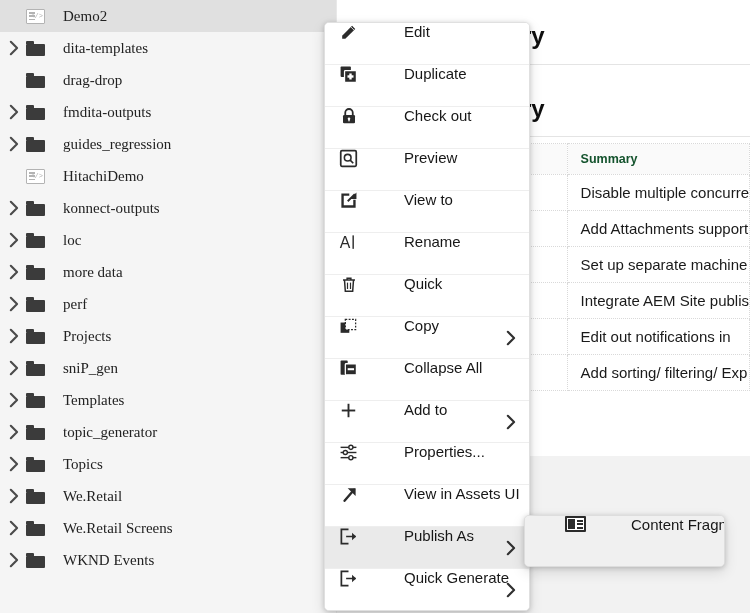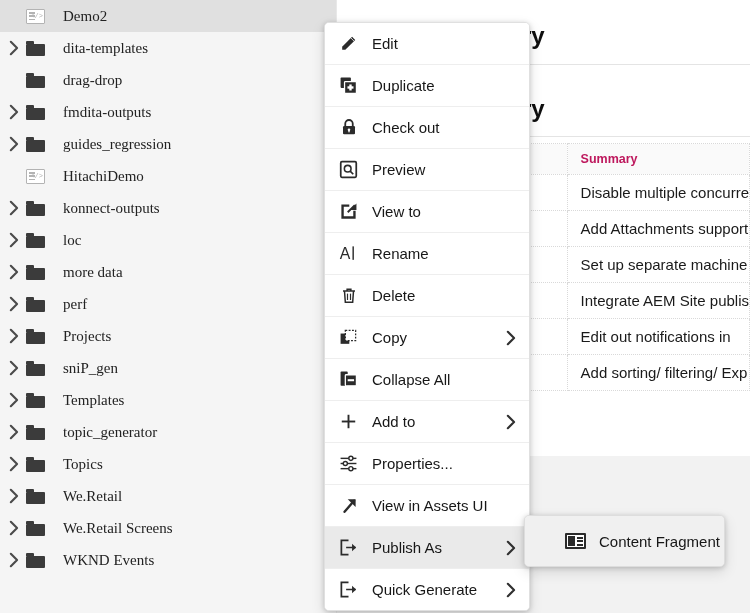--- a/index.html
+++ b/index.html
@@ -41,21 +41,21 @@
     text-align:left;
     vertical-align:middle;
     white-space:nowrap;
     overflow:hidden;
     font-family:"Liberation Sans", sans-serif;
   }
   #issues-table thead th{
     background:#fafafa;
     font-size:12.5px;
     font-weight:bold;
-    color:#be185d;
+    color:#14532d;
     height:30px;
   }
   #issues-table tbody td{
     font-size:15px;
     color:#1a1a1a;
     background:#ffffff;
   }
   #table-footer-space{
     position:absolute;left:190px;top:404px;width:224px;height:52px;
     background:#ffffff;border-left:1px dotted #d9d9d9;border-right:1px dotted #d9d9d9;
@@ -123,24 +123,25 @@
   #context-menu{
     position:absolute;left:324px;top:22px;width:204px;
     background:#ffffff;
     border:1px solid #e0e0e0;
     border-radius:5px;
     box-shadow:0 1px 5px rgba(0,0,0,0.18), 0 5px 14px rgba(0,0,0,0.12);
     overflow:hidden;
     z-index:50;
   }
   .menu-item{
-    position:relative;height:41px;display:flex;align-items:center;
+    position:relative;height:41px;display:flex;align-items:flex-start;
     border-bottom:1px solid #eeeeee;
     background:#ffffff;
     cursor:default;
+    gap:32px;
   }
   .menu-item:last-child{border-bottom:none;}
   .menu-item.highlighted{background:#eaeaea;}
   .mi-icon{
     width:47px;min-width:47px;display:flex;align-items:center;justify-content:center;
     color:#2b2b2b;
   }
   .mi-icon svg{display:block;}
   .mi-label{
     font-size:15px;color:#171717;white-space:nowrap;
@@ -545,21 +546,21 @@
     <div class="menu-item">
       <span class="mi-icon">
         <svg width="18" height="19" viewBox="0 0 24 24">
           <path d="M4 6h16" stroke="#2b2b2b" stroke-width="2"></path>
           <path d="M9.5 6V3.6h5V6" fill="none" stroke="#2b2b2b" stroke-width="2"></path>
           <path d="M6 6l1.1 15h9.8L18 6" fill="none" stroke="#2b2b2b" stroke-width="2"></path>
           <line x1="10" y1="9.5" x2="10" y2="18" stroke="#2b2b2b" stroke-width="1.6"></line>
           <line x1="14" y1="9.5" x2="14" y2="18" stroke="#2b2b2b" stroke-width="1.6"></line>
         </svg>
       </span>
-      <span class="mi-label">Delete</span>
+      <span class="mi-label">Quick</span>
     </div>
     <div class="menu-item">
       <span class="mi-icon">
         <svg width="19" height="19" viewBox="0 0 24 24">
           <path d="M2 7h11v13H2z" fill="#2b2b2b"></path>
           <rect x="8" y="3" width="13" height="13" fill="#fff" stroke="#2b2b2b" stroke-width="1.6" stroke-dasharray="2.4 1.8"></rect>
         </svg>
       </span>
       <span class="mi-label">Copy</span>
       <span class="mi-arrow">

